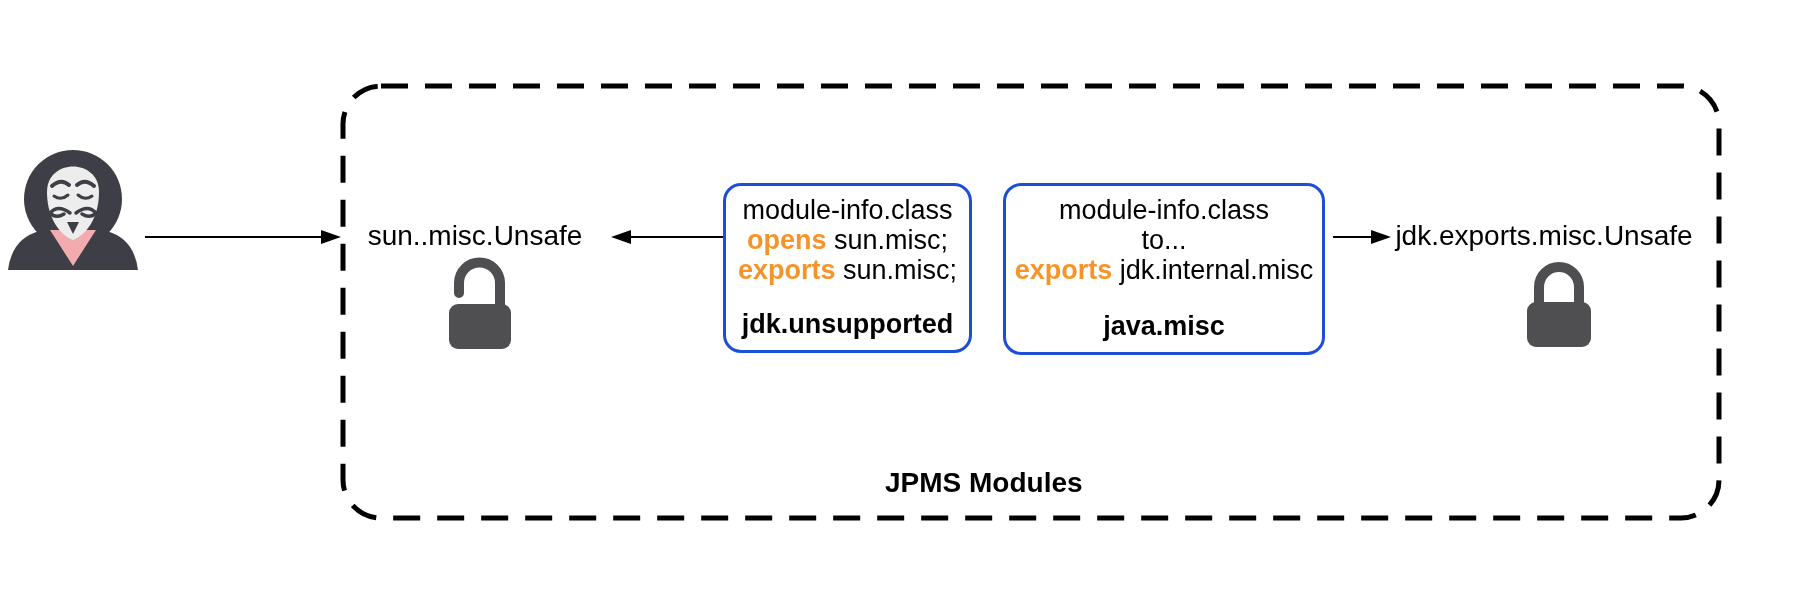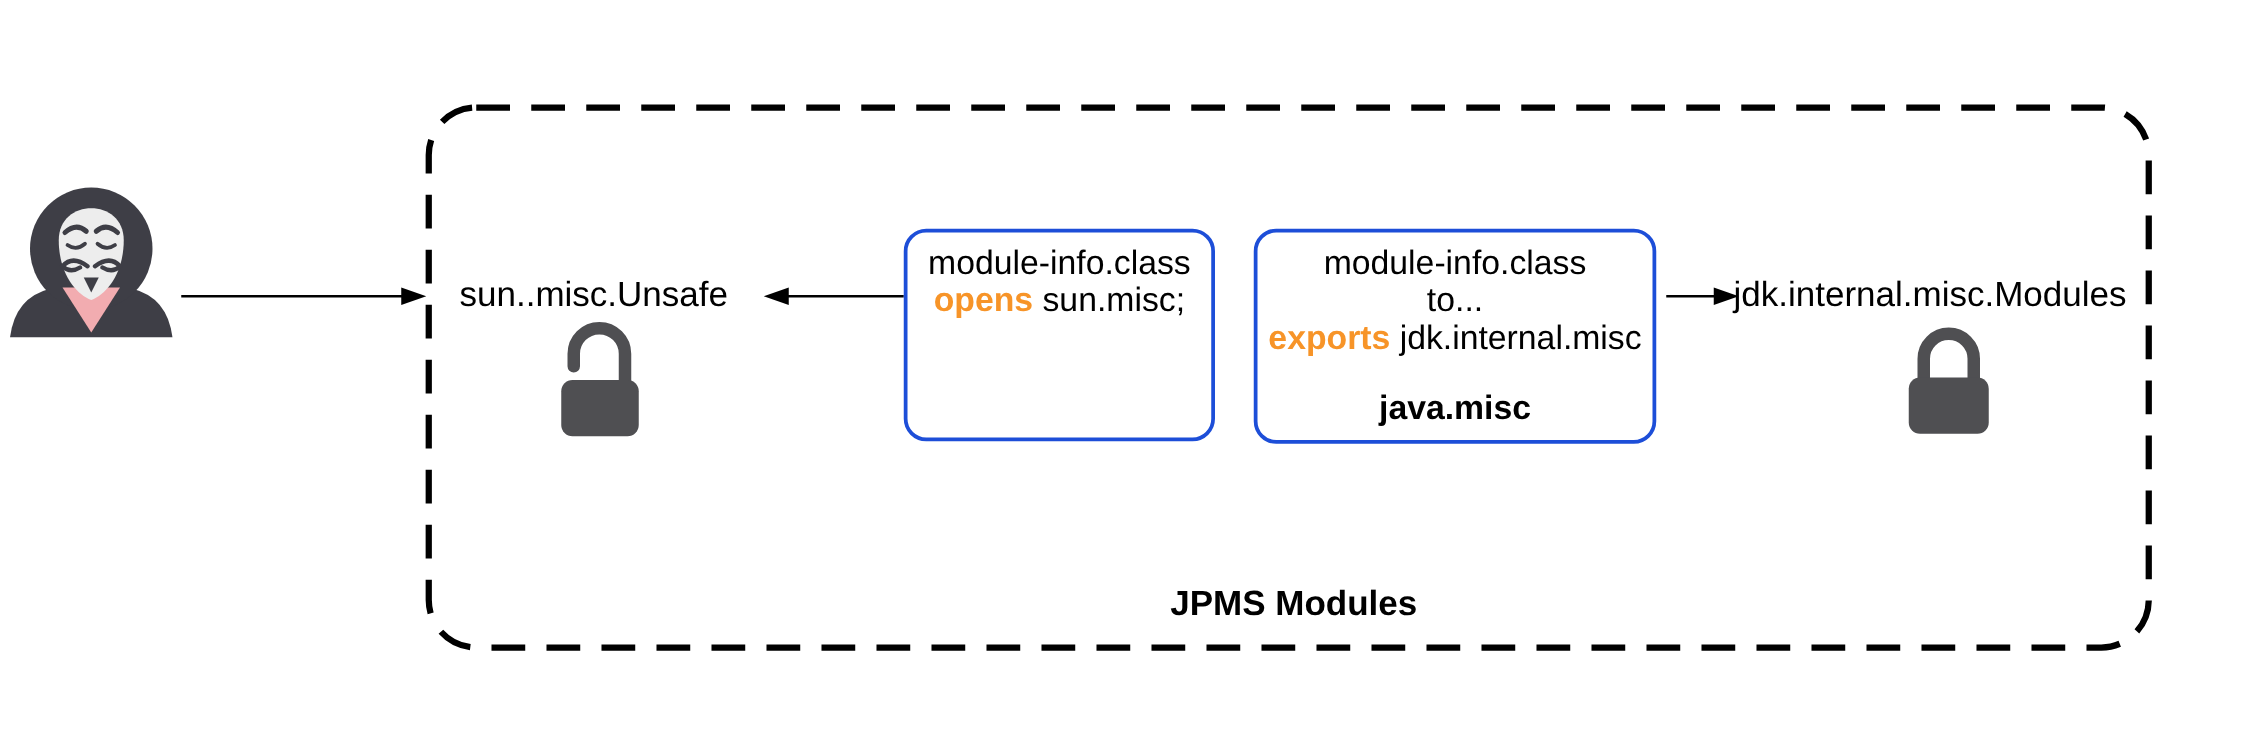--- a/index.html
+++ b/index.html
@@ -25,21 +25,21 @@
   .axis-label{position:absolute;font-size:28px;line-height:30px;text-align:center;white-space:nowrap;}
 
   
   .module-box{
     position:absolute;background:#fff;border:3px solid #1d4ed8;border-radius:18px;
     font-size:27px;line-height:30px;text-align:center;padding-top:9px;box-sizing:border-box;
   }
   .kw{color:var(--keyword_orange,#F79428);font-weight:bold;text-align:right;}
   .module-name{position:absolute;left:0;right:0;bottom:11px;font-weight:bold;text-align:center;}
 
-  .jpms-label{position:absolute;left:885px;top:467px;width:300px;text-align:center;
+  .jpms-label{position:absolute;left:885px;top:467px;width:300px;text-align:left;
     font-size:28px;font-weight:bold;}
 
   .lock-svg{position:absolute;}
 </style>
 </head>
 <body>
 
 <div class="canvas">
 
   <svg class="abs" style="left:6px;top:134px;" width="134" height="136" viewBox="0 0 134 136">
@@ -68,33 +68,35 @@
     <path d="M15 36 V26 A20.5 20.5 0 0 1 56 26 V48" fill="none" stroke="#4F4F52" stroke-width="10" stroke-linecap="round"></path>
     <rect x="5" y="47" width="62" height="45" rx="9" fill="#4F4F52"></rect>
   </svg>
 
   <div class="head-left" style="left:611px;top:230px;"></div>
   <div class="arrow-line" style="left:629px;top:236px;width:94px;"></div>
 
   <div class="module-box" style="left:723px;top:183px;width:249px;height:170px;">
     <div><span>module-info.class</span></div>
     <div><span class="kw">opens</span><span> sun.misc;</span></div>
+    <div><span class="kw">exports</span><span> sun.misc;</span></div>
+    <div class="module-name">jdk.unsupported</div>
   </div>
 
   <div class="module-box" style="left:1003px;top:183px;width:322px;height:172px;">
     <div><span>module-info.class</span></div>
     <div><span>to...</span></div>
     <div><span class="kw">exports</span><span> jdk.internal.misc</span></div>
     <div class="module-name">java.misc</div>
   </div>
 
   <div class="arrow-line" style="left:1333px;top:236px;width:39px;"></div>
   <div class="head-right" style="left:1371px;top:230px;"></div>
 
-  <div class="axis-label" style="left:1384px;top:221px;width:320px;">jdk.internal.misc.Modules</div>
+  <div class="axis-label" style="left:1384px;top:221px;width:320px;">jdk.exports.misc.Unsafe</div>
   <svg class="lock-svg" style="left:1524px;top:260px;" width="72" height="92" viewBox="0 0 72 92">
     <path d="M15 44 V27 A20 20 0 0 1 55 27 V44" fill="none" stroke="#4F4F52" stroke-width="10" stroke-linecap="round"></path>
     <rect x="3" y="42" width="64" height="45" rx="9" fill="#4F4F52"></rect>
   </svg>
 
   <div class="jpms-label">JPMS Modules</div>
 
 </div>
 
 </body></html>

